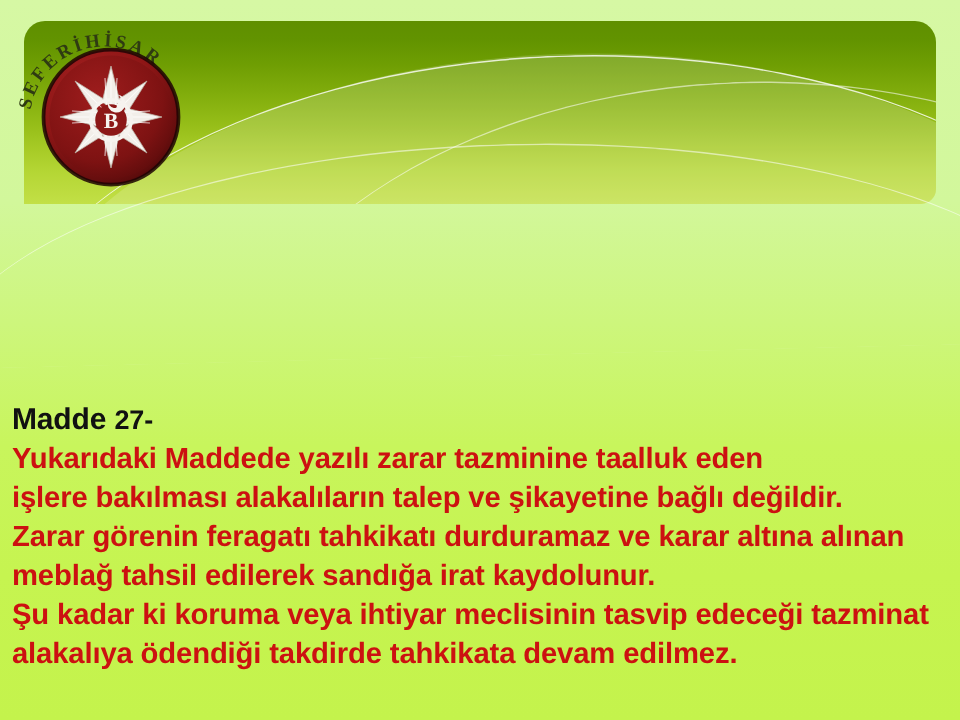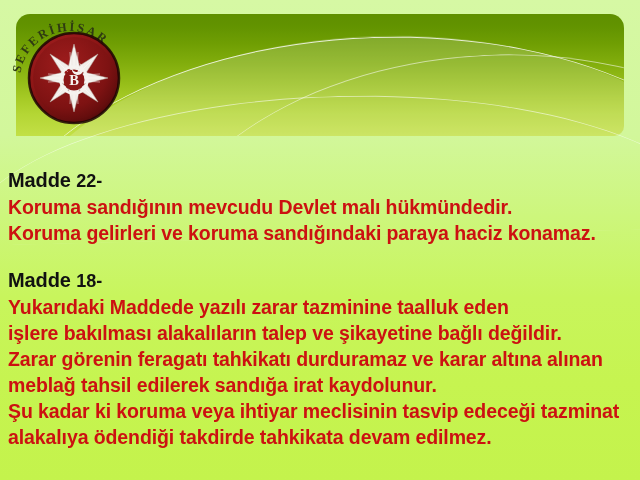--- a/index.html
+++ b/index.html
@@ -197,28 +197,23 @@
 
         <g>
           <path d="M -2,-11 a 6,6 0 1 0 6,-4 a 4.6,4.6 0 1 1 -6,4 z" fill="#f6f3ef"></path>
           <polygon points="6,-16 7.4,-13.2 10.4,-13.2 8,-11.4 8.9,-8.6 6,-10.3 3.1,-8.6 4,-11.4 1.6,-13.2 4.6,-13.2" fill="#f6f3ef" transform="translate(1,1) scale(0.75)"></polygon>
         </g>
         <text x="0" y="7" text-anchor="middle" font-family="'Liberation Serif', serif" font-size="14.5" font-weight="bold" fill="#f6f3ef">B</text>
       </g>
     </svg>
   </div>
 
-  <div class="article" id="article-22">
-    <span class="label"><span>Madde</span> <span class="num">22-</span></span>
-    <span class="body">Koruma sandığının mevcudu Devlet malı hükmündedir.
-Koruma gelirleri ve koruma sandığındaki paraya haciz konamaz.</span>
-  </div>
 
   <div class="article" id="article-27">
-    <span class="label"><span>Madde</span> <span class="num">18-</span></span>
+    <span class="label"><span>Madde</span> <span class="num">27-</span></span>
     <span class="body">Yukarıdaki Maddede yazılı zarar tazminine taalluk eden
 işlere bakılması alakalıların talep ve şikayetine bağlı değildir.
 Zarar görenin feragatı tahkikatı durduramaz ve karar altına alınan
 meblağ tahsil edilerek sandığa irat kaydolunur.
 Şu kadar ki koruma veya ihtiyar meclisinin tasvip edeceği tazminat
 alakalıya ödendiği takdirde tahkikata devam edilmez.</span>
   </div>
 
 </div>
 

